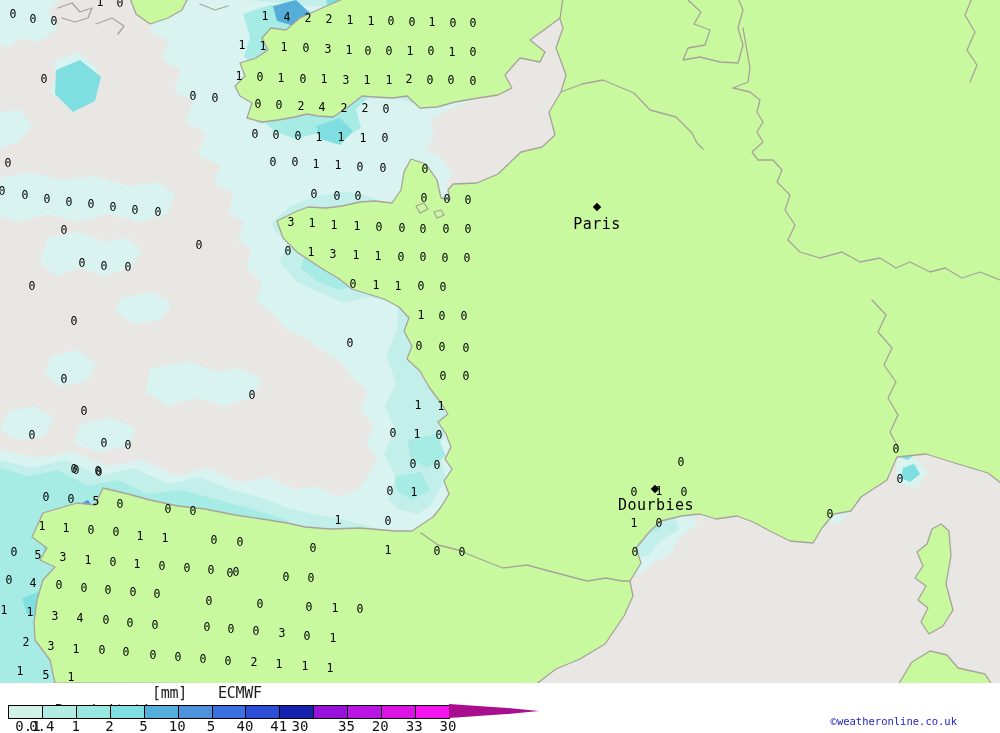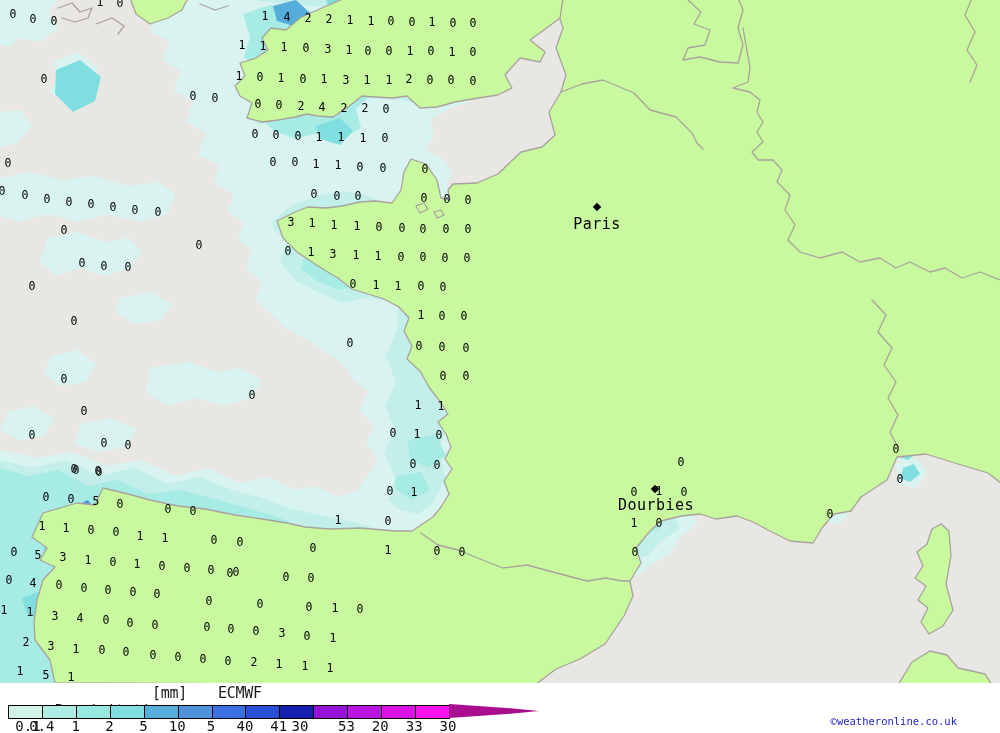--- a/index.html
+++ b/index.html
@@ -396,20 +396,20 @@
         <span class="legend-tick" style="left: 28px;">0.1</span>
         <span class="legend-tick" style="left: 41.8462px;">0.4</span>
         <span class="legend-tick" style="left: 75.6923px;">1</span>
         <span class="legend-tick" style="left: 109.538px;">2</span>
         <span class="legend-tick" style="left: 143.385px;">5</span>
         <span class="legend-tick" style="left: 177.231px;">10</span>
         <span class="legend-tick" style="left: 211.077px;">5</span>
         <span class="legend-tick" style="left: 244.923px;">40</span>
         <span class="legend-tick" style="left: 278.769px;">41</span>
         <span class="legend-tick" style="left: 300px;">30</span>
-        <span class="legend-tick" style="left: 346.462px;">53</span>
+        <span class="legend-tick" style="left: 346.462px;">35</span>
         <span class="legend-tick" style="left: 380.308px;">20</span>
         <span class="legend-tick" style="left: 414.154px;">33</span>
         <span class="legend-tick" style="left: 448px;">30</span>
       </div>
     <a class="copyright" href="#">©weatheronline.co.uk</a>
   </div>
 </div>
 
 </body></html>

